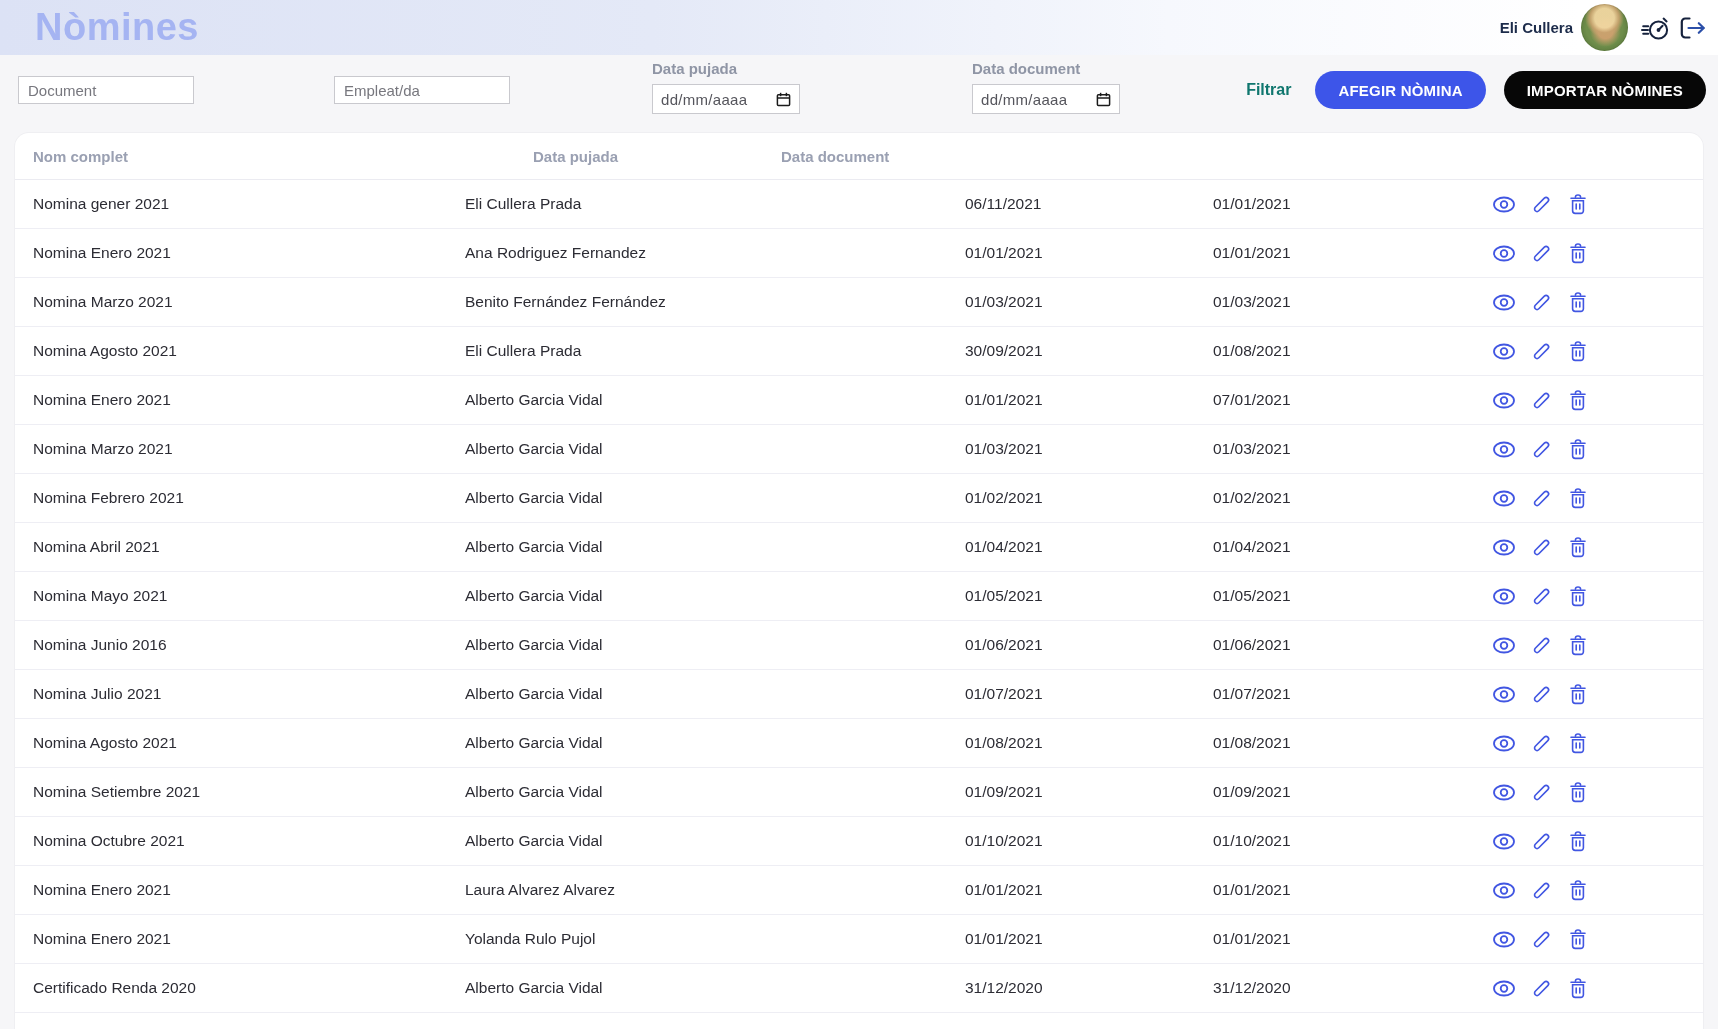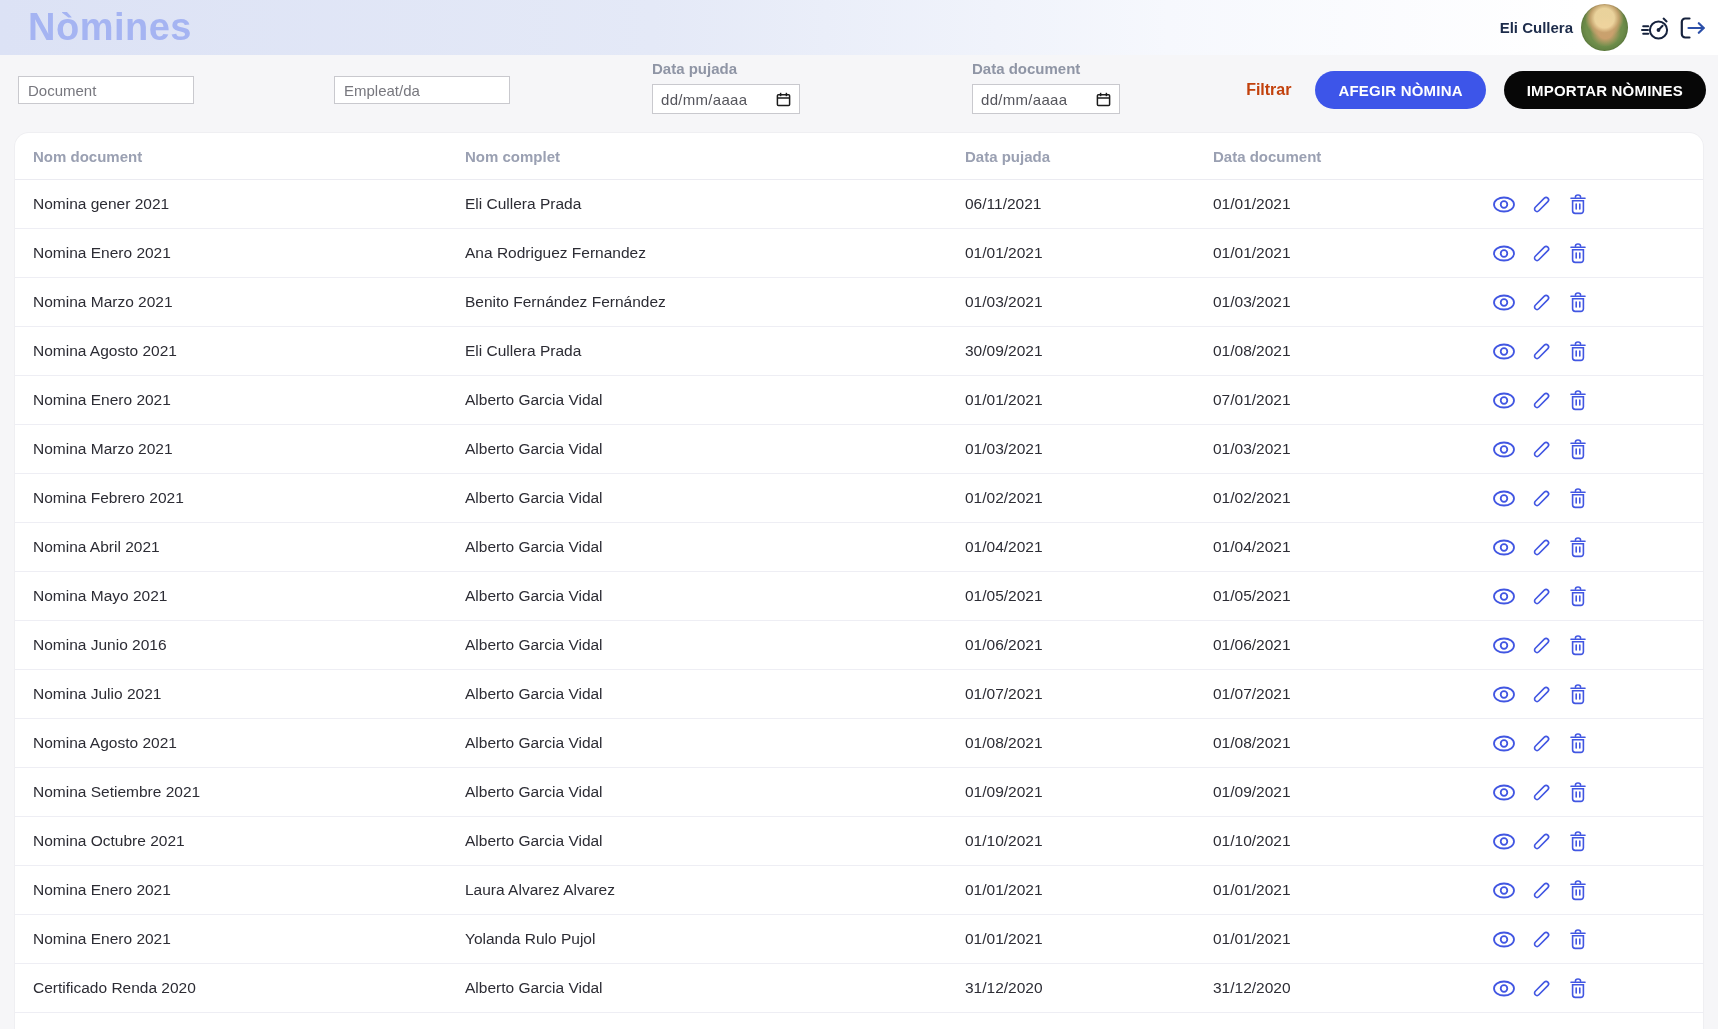--- a/index.html
+++ b/index.html
@@ -9,21 +9,21 @@
     background:#f6f6f8;
     color:#2c2c34;
   }
 
   
   .topbar{
     height:55px; display:flex; align-items:center;
     background:linear-gradient(90deg,#dce2f5 0%,#e4e9f7 38%,#f6f8fd 68%,#ffffff 92%);
   }
   .app-title{
-    margin-left:28px; font-size:38px; font-weight:700; letter-spacing:.5px;
+    margin-left:35px; font-size:38px; font-weight:700; letter-spacing:.5px;
     color:#a5b4f2;
   }
   .user-area{ margin-left:auto; display:flex; align-items:center; padding-right:10px; }
   .user-name{ font-size:15px; font-weight:700; color:#1c2b4a; margin-right:8px;text-align:center; }
   .avatar{
     width:47px; height:47px; border-radius:50%; margin-right:12px;
     background:
       radial-gradient(circle at 50% 30%, rgba(240,214,160,.95) 0 24%, rgba(201,162,110,.9) 36%, rgba(201,162,110,0) 48%),
       radial-gradient(circle at 52% 58%, #caa06d 0 20%, rgba(202,160,109,0) 42%),
       radial-gradient(circle at 50% 50%, #6f8e4b 0 55%, #47672f 100%);
@@ -44,21 +44,21 @@
   .date-group{ display:flex; flex-direction:column; align-self:flex-start; margin-top:5px; }
   .dg1{ margin-left:142px; } .dg2{ margin-left:172px; }
   .date-label{ font-size:15px; font-weight:700; color:#8f95a5; margin-bottom:7px; }
   .date-input{
     height:30px; width:148px; border:1px solid #c9c9ce; background:#fff;
     display:flex; align-items:center; justify-content:space-between;
     padding:0 8px; cursor:text;
   }
   .date-placeholder{ font-size:15px; color:#55555c; letter-spacing:.3px; }
   .spacer{ flex:1; }
-  .filter-link{ font-size:16px; font-weight:700; color:#c2410c; margin-right:24px; cursor:pointer; background:none; border:none; font-family:inherit; }
+  .filter-link{ font-size:16px; font-weight:700; color:#0f766e; margin-right:24px; cursor:pointer; background:none; border:none; font-family:inherit; }
   .pill-btn{
     height:38px; border:none; border-radius:20px; padding:0 23px;
     font-family:inherit; font-size:15px; font-weight:700; color:#fff;
     letter-spacing:.2px; cursor:pointer;
   }
   .btn-add{ background:#3d55e9; margin-right:18px; }
   .btn-import{ background:#070707; margin-right:12px; }
 
   
   .table-card{
@@ -148,21 +148,20 @@
 
   <div class="spacer"></div>
 
   <button class="filter-link">Filtrar</button>
   <button class="pill-btn btn-add">AFEGIR NÒMINA</button>
   <button class="pill-btn btn-import">IMPORTAR NÒMINES</button>
 </section>
 
 <main class="table-card">
   <div class="t-head">
-    <div class="c1">Nom document</div>
     <div class="c2">Nom complet</div>
     <div class="c3">Data pujada</div>
     <div class="c4">Data document</div>
     <div class="c5"></div>
   </div>
   <div>
   <div class="t-row">
     <div class="c1">Nomina gener 2021</div>
     <div class="c2">Eli Cullera Prada</div>
     <div class="c3">06/11/2021</div>

